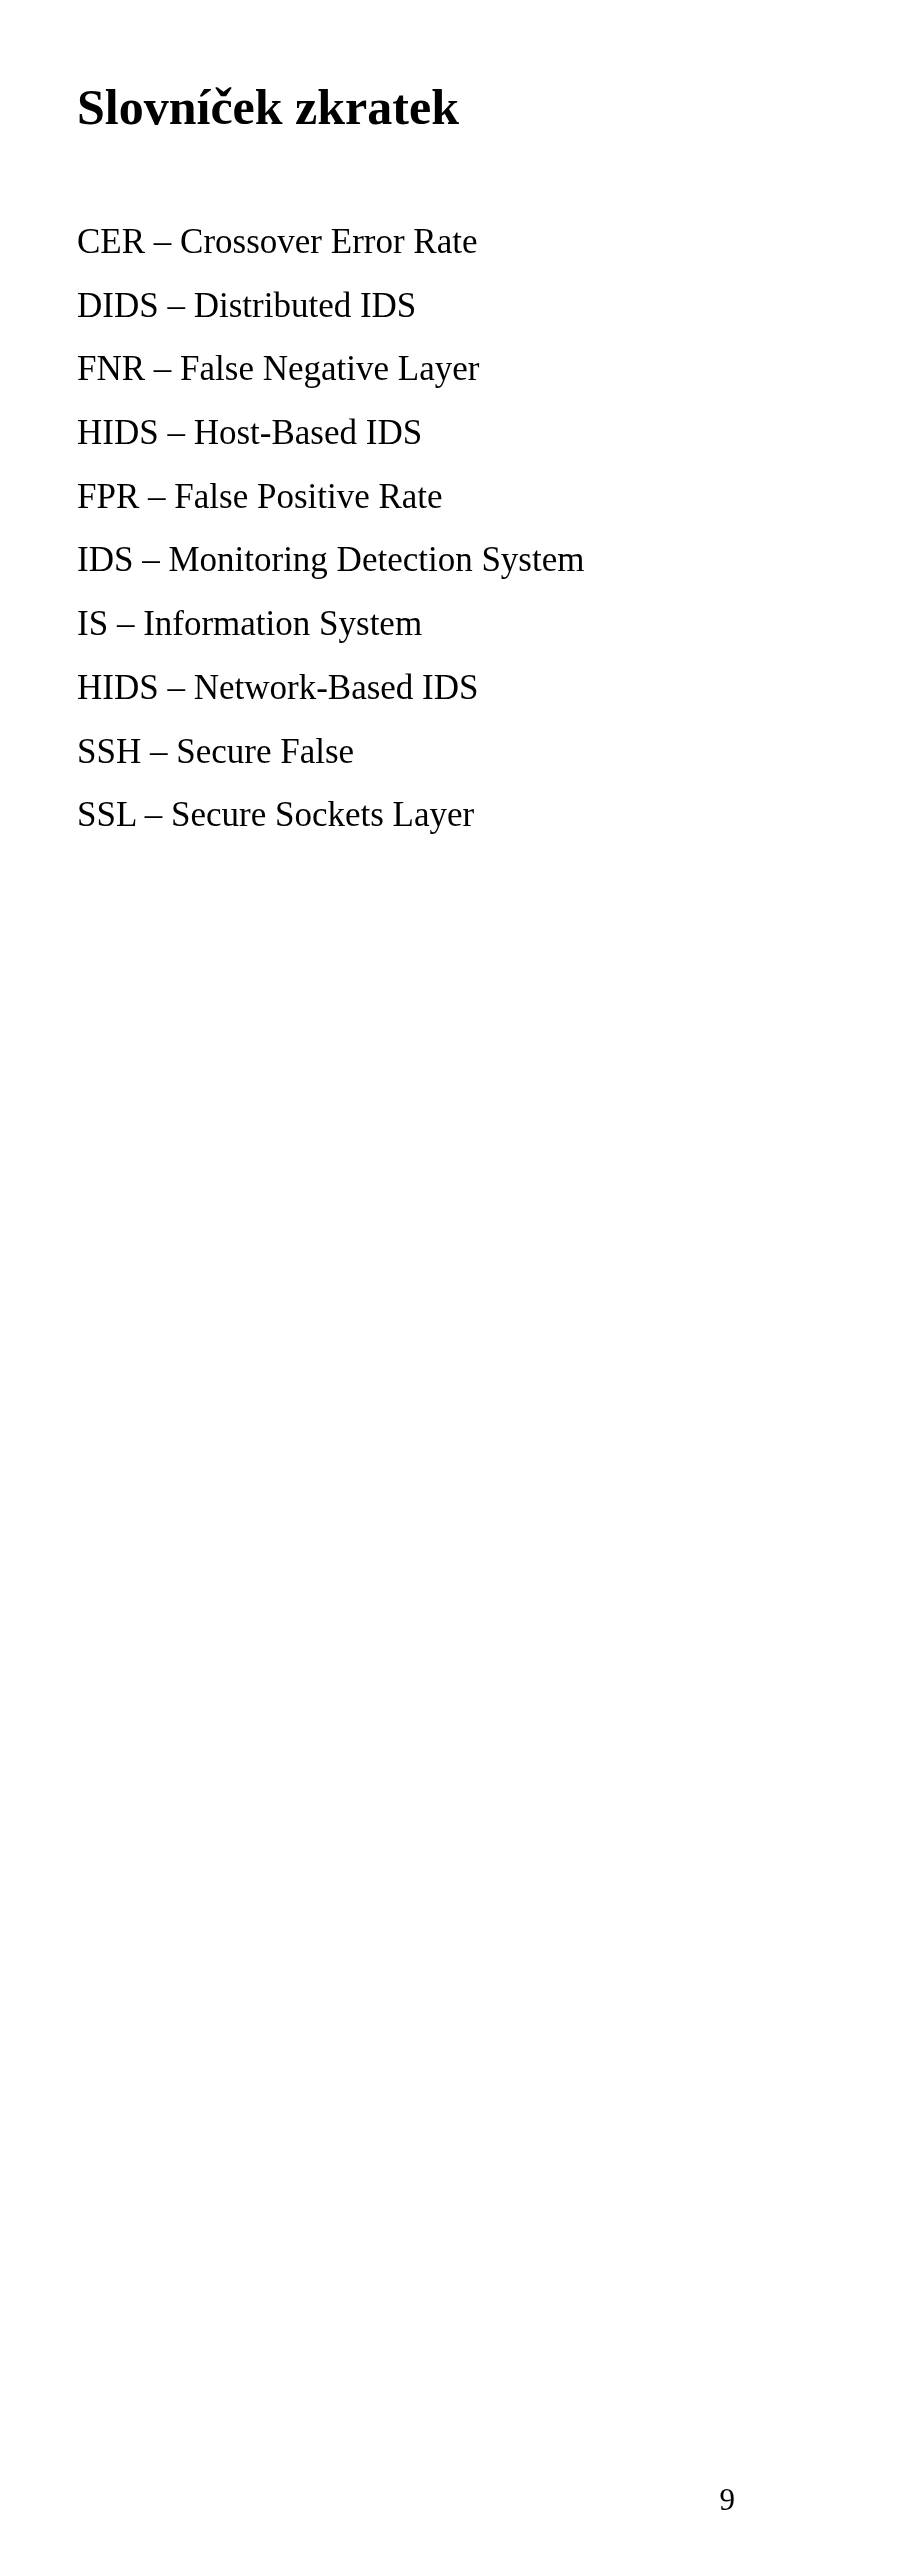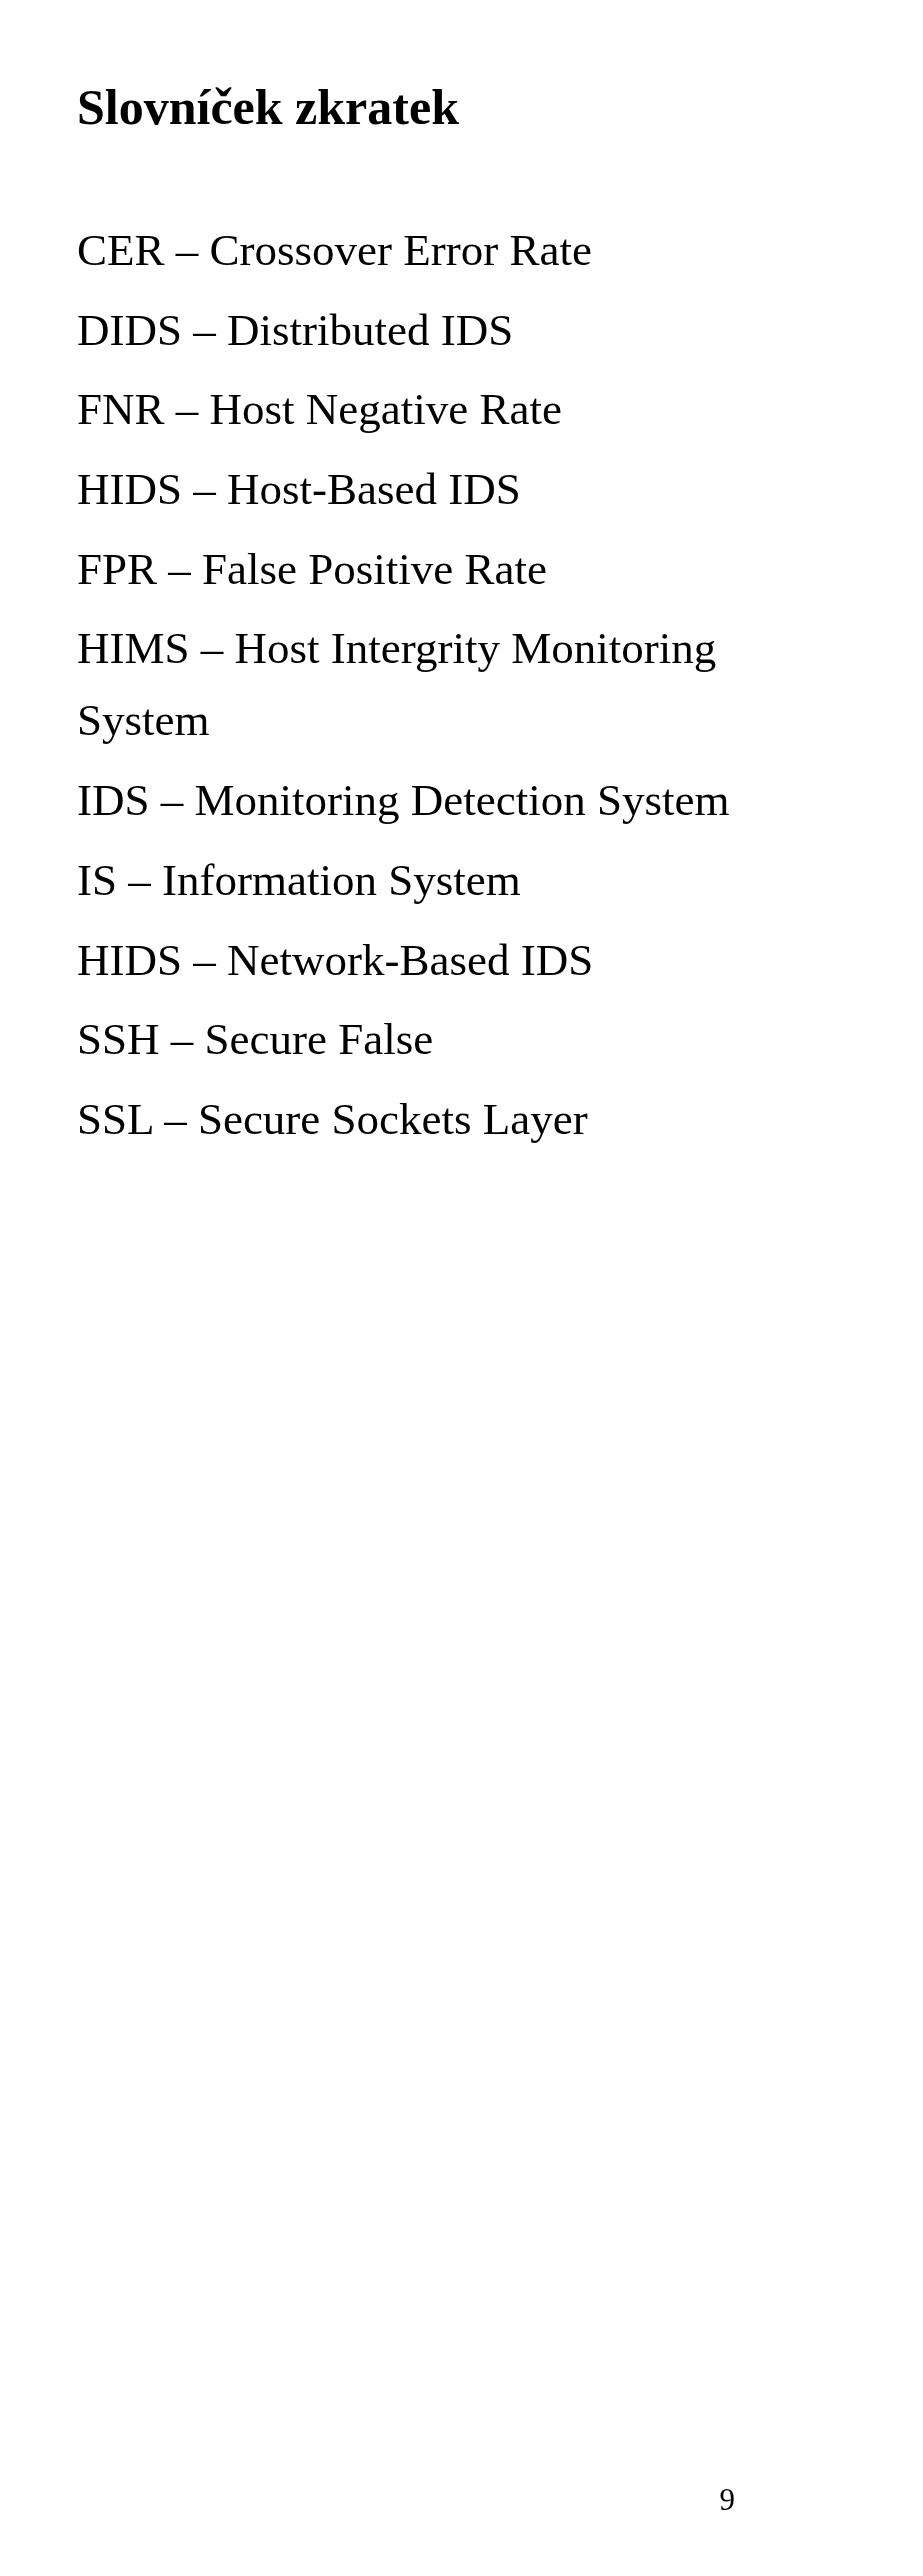--- a/index.html
+++ b/index.html
@@ -31,21 +31,21 @@
       line-height: 1.2;
     }
 
     .abbreviation-list {
       list-style: none;
       padding: 0;
       margin: 0;
     }
 
     .abbreviation-item {
-      font-size: 45px;
+      font-size: 35px;
       line-height: 1.6;
       margin-bottom: 7.7px;
     }
 
     .page-number {
       position: absolute;
       bottom: 58px;
       right: 77px;
       font-size: 31px;
       font-family: "Times New Roman", Times, serif;
@@ -54,24 +54,23 @@
 </head>
 <body>
 
 <div class="page-container">
 
   <h1 class="page-title">Slovníček zkratek</h1>
 
   <ul class="abbreviation-list">
   <li class="abbreviation-item"><span>CER</span><span> – </span><span>Crossover Error Rate</span></li>
       <li class="abbreviation-item"><span>DIDS</span><span> – </span><span>Distributed IDS</span></li>
-      <li class="abbreviation-item"><span>FNR</span><span> – </span><span>Host Negative Rate</span></li>
+      <li class="abbreviation-item"><span>FNR</span><span> – </span><span>False Negative Layer</span></li>
       <li class="abbreviation-item"><span>HIDS</span><span> – </span><span>Host-Based IDS</span></li>
       <li class="abbreviation-item"><span>FPR</span><span> – </span><span>False Positive Rate</span></li>
-      <li class="abbreviation-item"><span>HIMS</span><span> – </span><span>Host Intergrity Monitoring System</span></li>
       <li class="abbreviation-item"><span>IDS</span><span> – </span><span>Monitoring Detection System</span></li>
       <li class="abbreviation-item"><span>IS</span><span> – </span><span>Information System</span></li>
       <li class="abbreviation-item"><span>HIDS</span><span> – </span><span>Network-Based IDS</span></li>
       <li class="abbreviation-item"><span>SSH</span><span> – </span><span>Secure False</span></li>
       <li class="abbreviation-item"><span>SSL</span><span> – </span><span>Secure Sockets Layer</span></li>
     </ul>
 
   <div class="page-number">9</div>
 
 </div>

